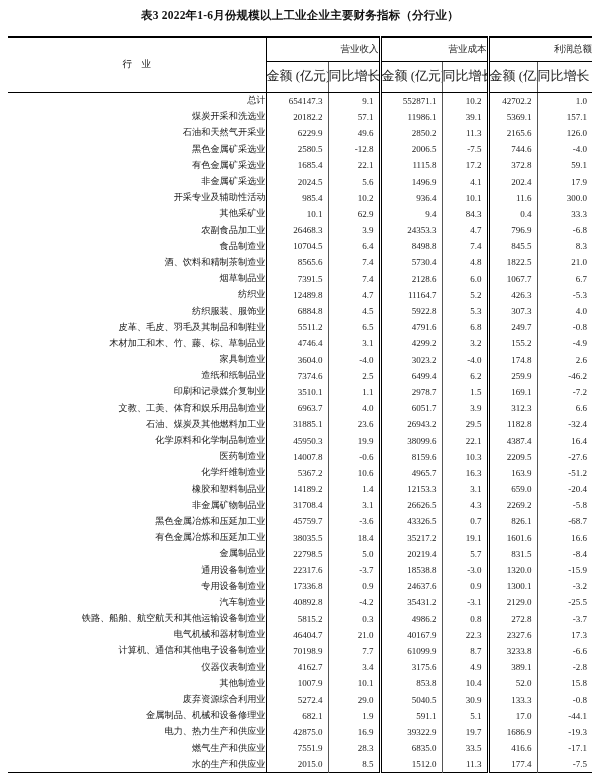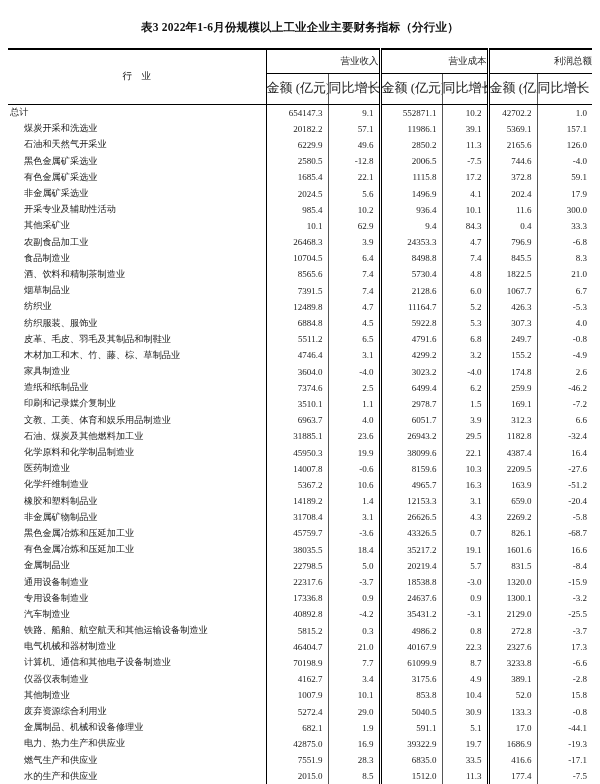--- a/index.html
+++ b/index.html
@@ -14,21 +14,21 @@
   }
   .page {
     width: 600px;
     height: 784px;
     position: relative;
   }
   .title {
     text-align: center;
     font-weight: bold;
     font-size: 11.5px;
-    padding-top: 20px;
+    padding-top: 8px;
     letter-spacing: 0.2px;
     color: #111;
   }
   table.stat {
     border-collapse: collapse;
     table-layout: fixed;
     width: 584px;
     margin: 13px 0 0 8px;
     border-top: 2px solid #000;
     border-bottom: 1.5px solid #000;
@@ -61,21 +61,21 @@
     white-space: pre-line;
     line-height: 1.45;
     border-bottom: 1.5px solid #000;
   }
   
   .v-first { border-left: 1.5px solid #000; }
   .v-thin  { border-left: 1px solid #555; }
   .v-grp   { border-left: 3px double #000; }
   
   tbody td { height: 16.2px; font-size: 9.2px; vertical-align: middle; }
-  tbody td.ind { text-align: left; padding-left: 16px; font-family: Liberation Serif, serif; }
+  tbody td.ind { text-align: right; padding-left: 16px; font-family: Liberation Serif, serif; }
   tbody td.ind.total { padding-left: 2px; }
   tbody td.num { text-align: right; padding-right: 5px; font-size: 9px; }
   .footnote {
     font-size: 8.6px;
     color: #222;
     margin: 3px 0 0 8px;
   }
 </style>
 </head>
 <body>

